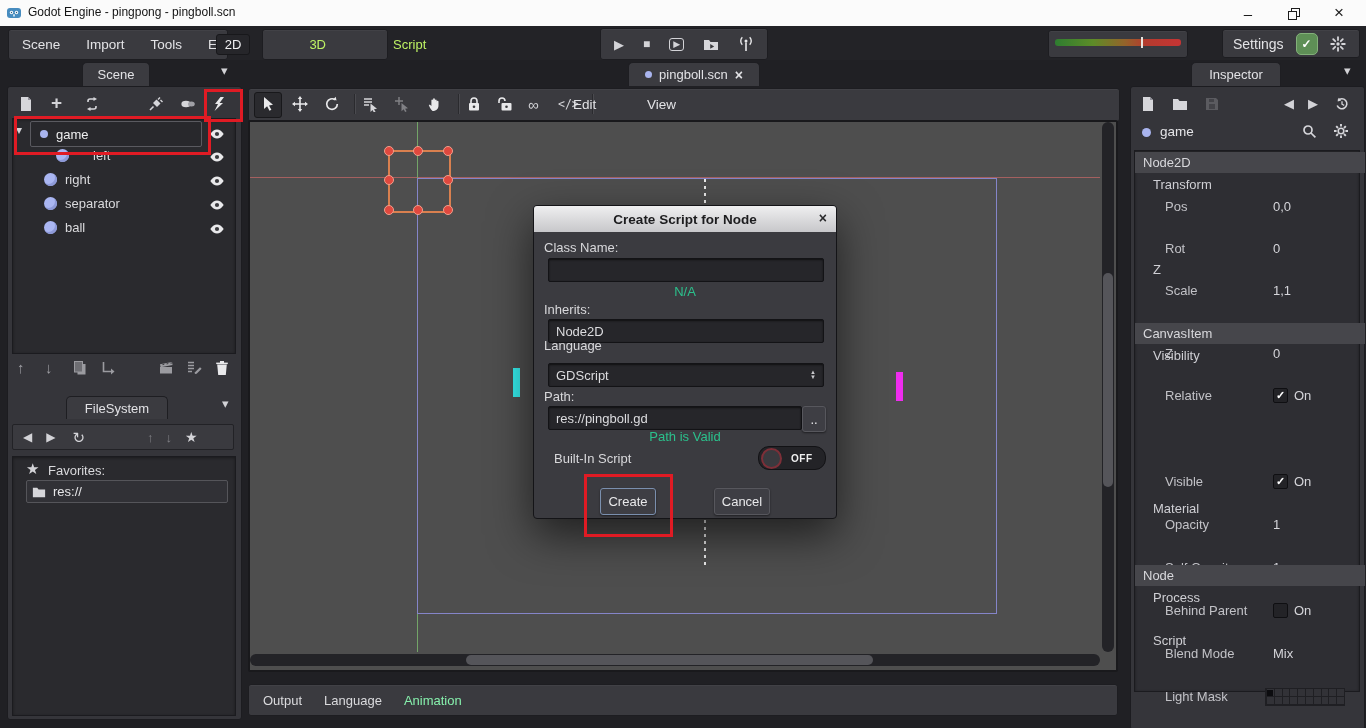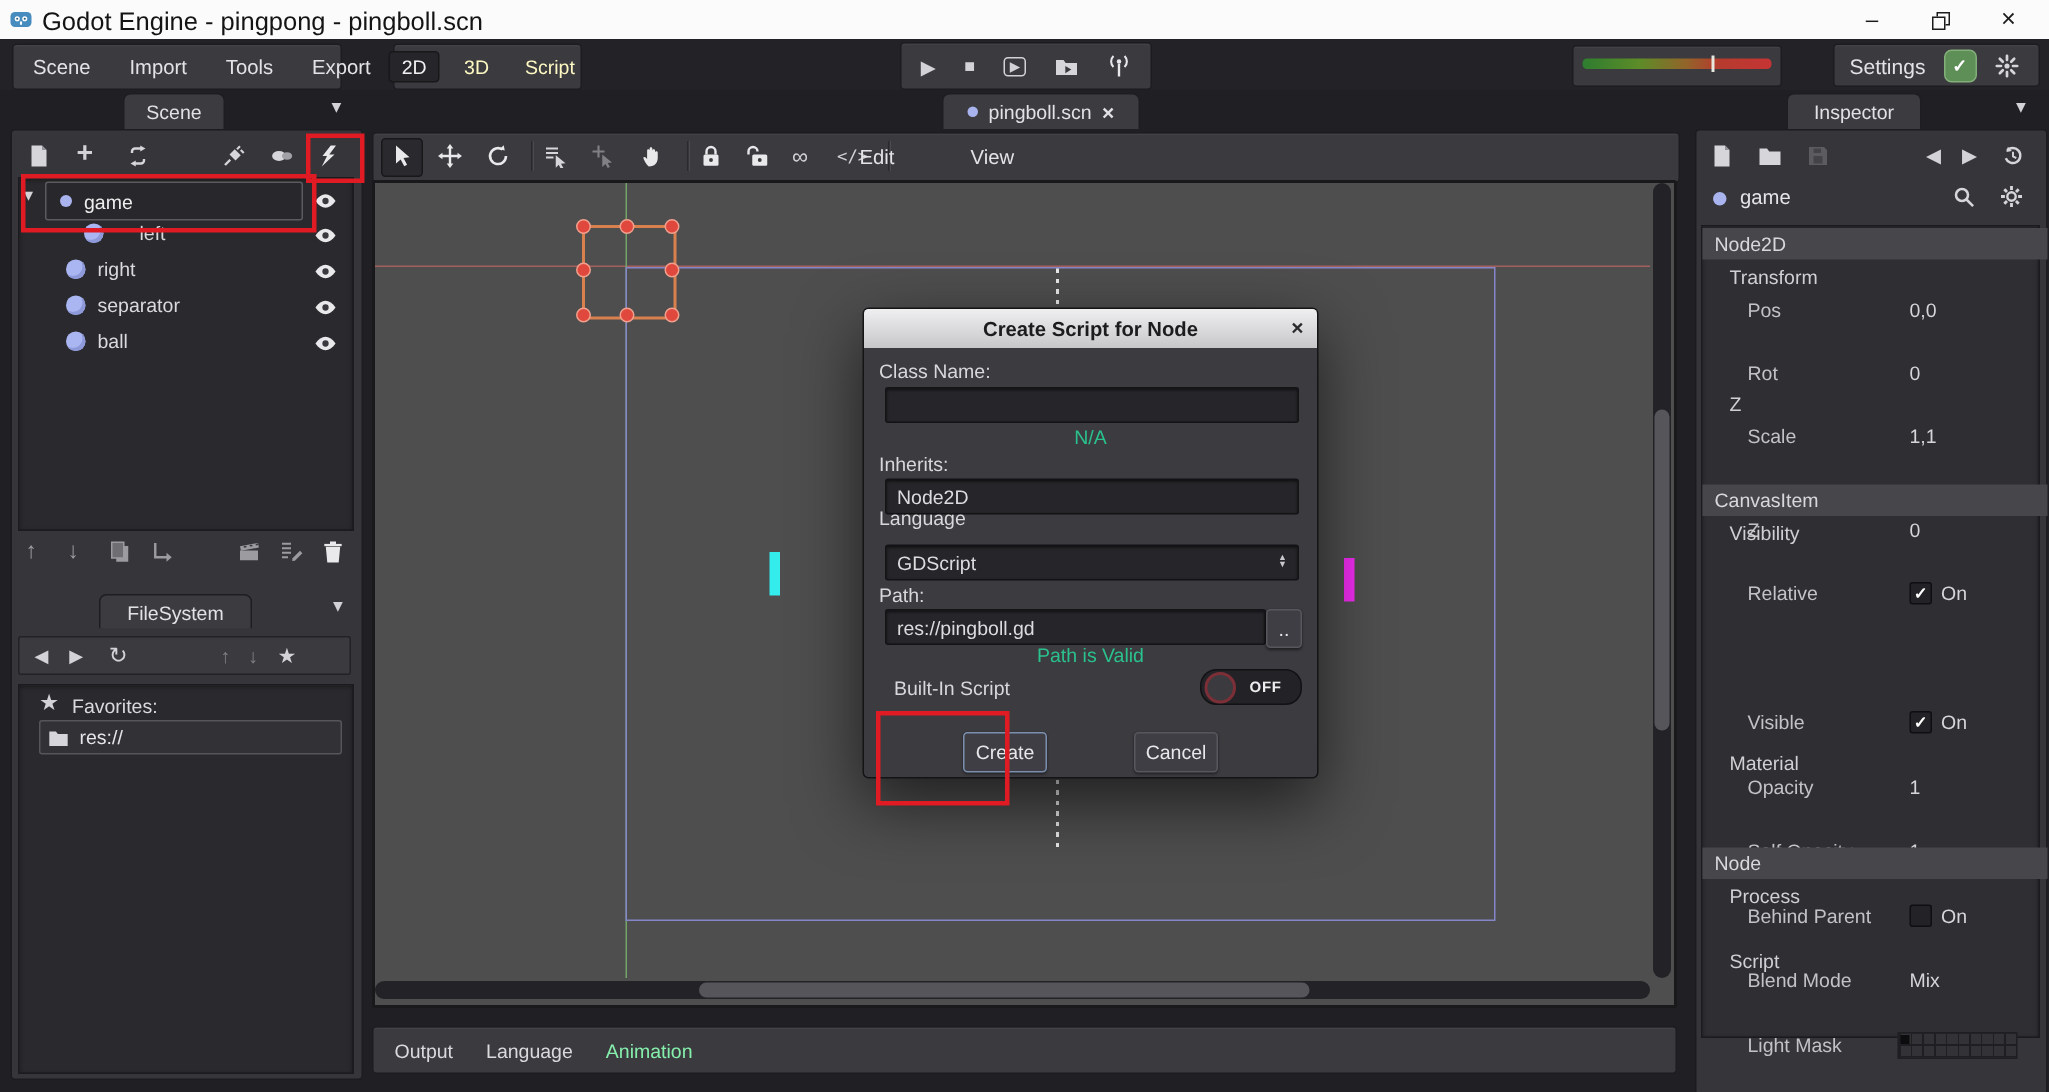--- a/index.html
+++ b/index.html
@@ -15,21 +15,21 @@
   .titlebar{left:0;top:0;width:1366px;height:26px;background:#fbfbfb;border-bottom:1px solid #c9c9c9;color:#141414;}
   .winbtn{width:24px;height:22px;display:flex;align-items:center;justify-content:center;color:#1c1c1c;font-size:15px;}
   .restore{position:relative;width:11px;height:11px;}
   .restore i{position:absolute;border:1.5px solid #1c1c1c;width:7px;height:7px;background:#fbfbfb;}
   .restore i.b{left:3px;top:0;}
   .restore i.f{left:0;top:3px;}
   
   .panel{background:#3a3a3f;border:1px solid #1d1d21;border-radius:3px;box-shadow:inset 0 1px 0 #50505555;}
   .menuitem{padding:0 13px;color:#e3e3e6;font-size:13.5px;}
   .wsactive{background:#26262a;border:1px solid #18181b;border-radius:3px;padding:2px 8px;color:#f0f0f2;}
-  .wsitem{padding:2px 8px;color:#fef9c3;}
+  .wsitem{padding:2px 8px;color:#bef264;margin-left:43px;}
   .tab{background:#3b3b40;border:1px solid #1e1e22;border-bottom:none;border-radius:5px 5px 0 0;
        display:flex;align-items:center;justify-content:center;gap:7px;color:#e2e2e5;}
   .gradbar{height:7px;border-radius:3px;position:relative;
      background:linear-gradient(90deg,#2e7d30,#5d8c28 30%,#93642a 55%,#b53b2e 72%,#c53434 100%);}
   .gradnotch{position:absolute;left:68%;top:-2px;width:2px;height:11px;background:#e8e4de;}
   .badge{width:20px;height:20px;border-radius:5px;background:#5e8f56;border:1px solid #83b07a;
          display:flex;align-items:center;justify-content:center;color:#fff;font-size:12px;font-weight:bold;}
   
   .dock{background:#35353a;border:1px solid #1c1c20;border-radius:3px;}
   .inset{background:#2a2a2e;border:1px solid #1b1b1f;box-shadow:inset 0 1px 3px #00000066;}
@@ -41,21 +41,21 @@
   .vpframe{background:#4e4e4e;border:2px solid #19191c;border-radius:2px;}
   .axis-x{background:#a4605f;}
   .axis-y{background:#73a468;}
   .bluerect{border:1px solid #8585c9;}
   .selrect{border:2px solid #d9804f;}
   .handle{width:8px;height:8px;border-radius:50%;background:#e0483e;border:1px solid #f0a08d;position:absolute;}
   .dashline{width:2px;background-image:repeating-linear-gradient(180deg,#e9e9e9 0 3px,transparent 3px 7px);}
   .sbtrack{background:#232327;border-radius:6px;}
   .sbthumb{background:#55555a;border-radius:5px;position:absolute;}
   
-  .dialog{background:#3b3b40;border:1px solid #141417;border-radius:4px;box-shadow:0 16px 44px rgba(0,0,0,.6);margin-left:42px;}
+  .dialog{background:#3b3b40;border:1px solid #141417;border-radius:4px;box-shadow:0 16px 44px rgba(0,0,0,.6);}
   .dlg-title{height:26px;background:linear-gradient(#efeff0,#c7c7ca);border-radius:3px 3px 0 0;
              display:flex;align-items:center;justify-content:center;color:#1c1c1e;font-weight:bold;font-size:13.5px;position:relative;}
   .dlg-close{position:absolute;right:9px;top:4px;color:#2a2a2c;font-weight:bold;font-size:14px;}
   .field{background:#26262a;border:1px solid #131316;border-radius:2px;color:#dcdcdf;font-size:13px;
          box-shadow:inset 0 1px 2px #0009;font-family:"Liberation Sans",sans-serif;padding:0 7px;}
   .teal{color:#2bc18c;}
   .btn{background:#3e3e44;border:1px solid #57575d;border-radius:3px;display:flex;align-items:center;justify-content:center;
        color:#e8e8ea;font-size:13px;box-shadow:0 1px 2px #0007;}
   .spinner2{display:flex;flex-direction:column;line-height:5px;font-size:6px;color:#c9c9cd;}
   .toggle{width:66px;height:22px;border-radius:11px;background:#232327;border:1px solid #121215;display:flex;align-items:center;}
@@ -209,21 +209,21 @@
       </symbol>
   </defs>
 </svg>
 
 <div class="stage">
 
   <div class="abs flex titlebar">
     <svg class="ic abs" style="left:6px;top:5px">
         <use href="#s-godot"></use>
       </svg>
-    <span class="abs" style="left:28px;top:5px;font-size:17px">Godot Engine - pingpong - pingboll.scn</span>
+    <span class="abs" style="left:28px;top:5px;font-size:12px">Godot Engine - pingpong - pingboll.scn</span>
     <div class="abs winbtn" style="left:1236px;top:2px">
         <span>–</span>
       </div>
     <div class="abs winbtn" style="left:1281px;top:2px">
         <span class="restore">
           <i class="b"></i>
           <i class="f"></i>
         </span>
       </div>
     <div class="abs winbtn" style="left:1327px;top:2px;font-size:17px">

